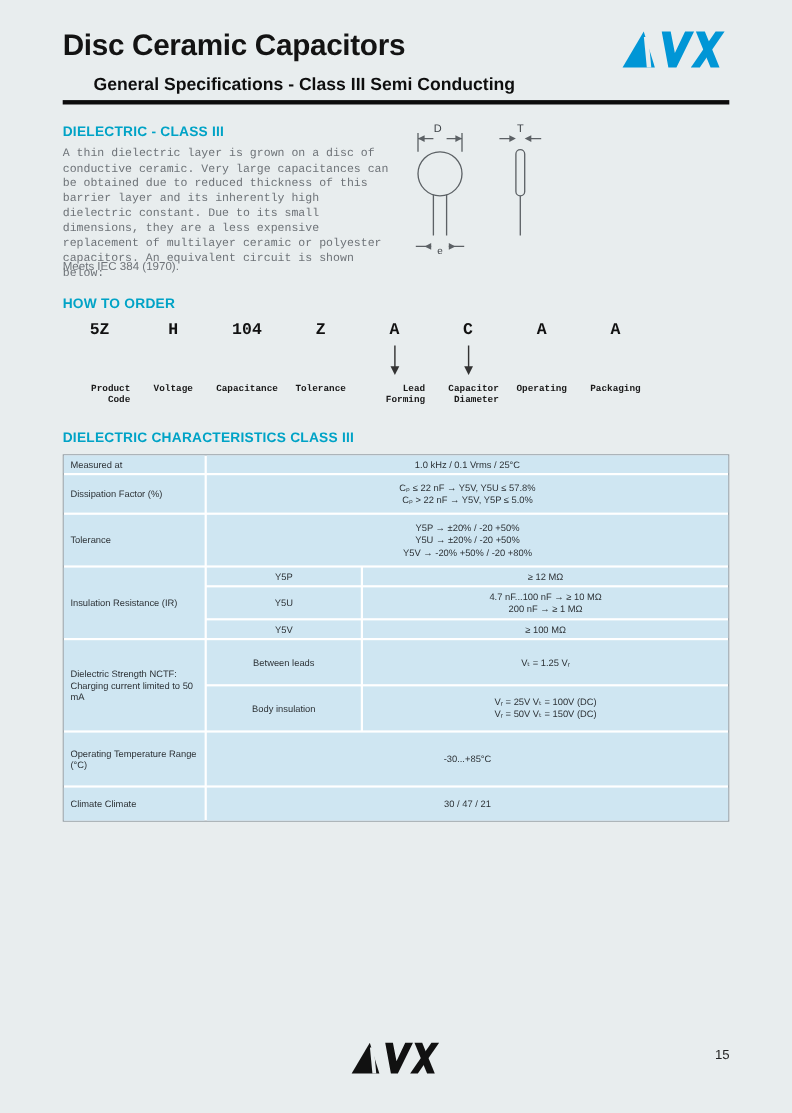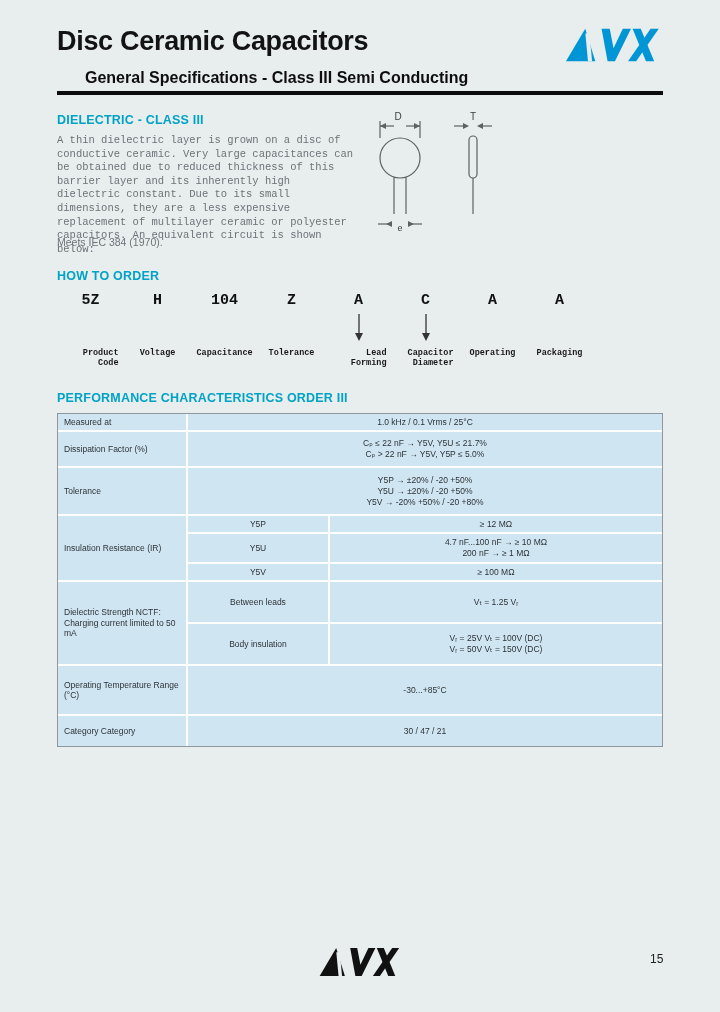--- a/index.html
+++ b/index.html
@@ -168,33 +168,33 @@
     <div class="order-arrow"></div>
     <div class="order-label">Operating</div>
   </div>
   <div class="order-col">
     <div class="order-code">A</div>
     <div class="order-arrow"></div>
     <div class="order-label">Packaging</div>
   </div>
 </div>
 
-<div class="abs sec-heading h-perf">PERFORMANCE CHARACTERISTICS ORDER III</div>
+<div class="abs sec-heading h-perf">DIELECTRIC CHARACTERISTICS CLASS III</div>
 
 <div class="abs perf-table">
 
   <div class="prow">
     <div class="cell lbl h16">Measured at</div>
     <div class="cell val h16">1.0 kHz / 0.1 Vrms / 25°C</div>
   </div>
 
   <div class="prow">
     <div class="cell lbl h34">Dissipation Factor (%)</div>
     <div class="cell val h34">
-      <span class="ln">Cₚ ≤ 22 nF → Y5V, Y5U ≤ 21.7%</span>
+      <span class="ln">Cₚ ≤ 22 nF → Y5V, Y5U ≤ 57.8%</span>
       <span class="ln">Cₚ &gt; 22 nF → Y5V, Y5P ≤ 5.0%</span>
     </div>
   </div>
 
   <div class="prow">
     <div class="cell lbl h46">Tolerance</div>
     <div class="cell val h46">
       <span class="ln">Y5P → ±20% / -20 +50%</span>
       <span class="ln">Y5U → ±20% / -20 +50%</span>
       <span class="ln">Y5V → -20% +50% / -20 +80%</span>
@@ -248,21 +248,21 @@
       </div>
     </div>
   </div>
 
   <div class="prow">
     <div class="cell lbl h48">Operating Temperature Range (°C)</div>
     <div class="cell val h48">-30...+85°C</div>
   </div>
 
   <div class="prow">
-    <div class="cell lbl h30">Category Category</div>
+    <div class="cell lbl h30">Climate Climate</div>
     <div class="cell val h30">30 / 47 / 21</div>
   </div>
 
 </div>
 
 <div class="abs logo-bottom">
   <svg width="84" height="30" viewBox="0 0 120 40" aria-hidden="true">
     <g fill="#111111" transform="translate(6,0) skewX(-8)">
       <path d="M20 0 L38 40 L2 40 Z"></path>
       <path d="M21 6 L26 6 L34 40 L29 40 Z" fill="#e8edee"></path>

